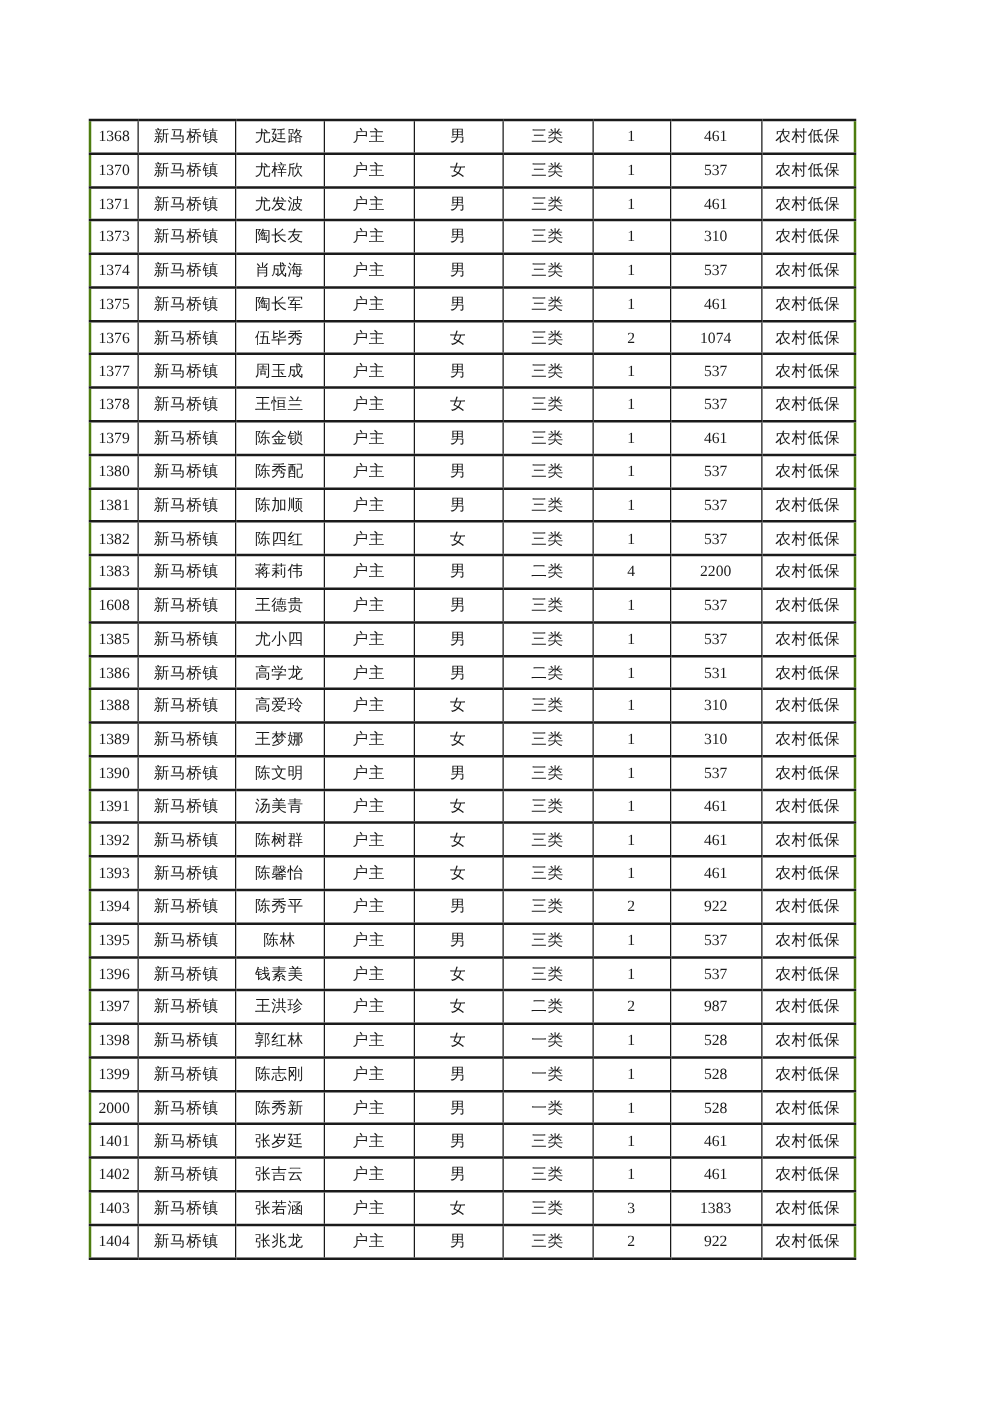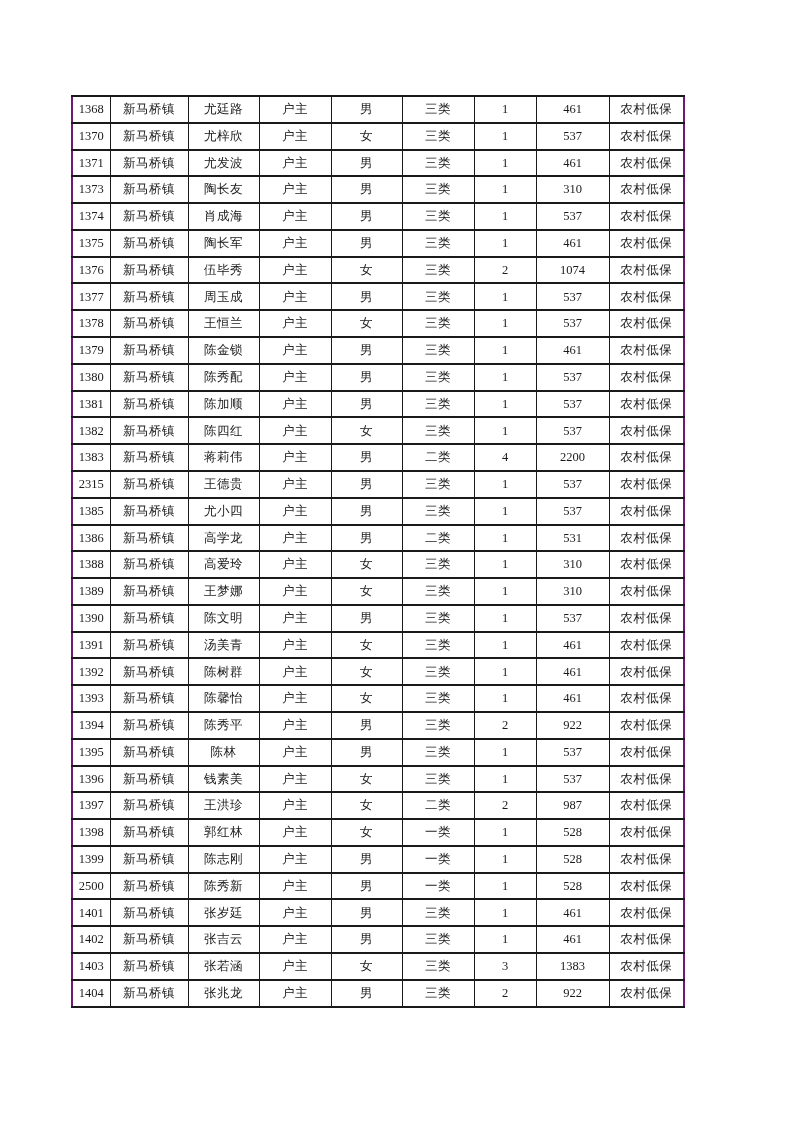--- a/index.html
+++ b/index.html
@@ -16,21 +16,21 @@
     font-family: "Liberation Serif", "DejaVu Serif", serif;
   }
   table.roster {
     position: absolute;
     left: 71px;
     top: 95px;
     width: 613px;
     height: 913px;
     border-collapse: collapse;
     table-layout: fixed;
-    border: 2px solid #701a75;
+    border: 2px solid #4d7c0f;
   }
   table.roster td {
     border-left: 1px solid #1a1a1a;
     border-right: 1px solid #1a1a1a;
     border-top: 2px solid #1a1a1a;
     border-bottom: 2px solid #1a1a1a;
     padding: 0;
     margin: 0;
     text-align: center;
     vertical-align: middle;
@@ -210,21 +210,21 @@
           <td>新马桥镇</td>
           <td>蒋莉伟</td>
           <td>户主</td>
           <td>男</td>
           <td>二类</td>
           <td class="num">4</td>
           <td class="num">2200</td>
           <td>农村低保</td>
         </tr>
         <tr>
-          <td class="num">2315</td>
+          <td class="num">1608</td>
           <td>新马桥镇</td>
           <td>王德贵</td>
           <td>户主</td>
           <td>男</td>
           <td>三类</td>
           <td class="num">1</td>
           <td class="num">537</td>
           <td>农村低保</td>
         </tr>
         <tr>
@@ -375,21 +375,21 @@
           <td>新马桥镇</td>
           <td>陈志刚</td>
           <td>户主</td>
           <td>男</td>
           <td>一类</td>
           <td class="num">1</td>
           <td class="num">528</td>
           <td>农村低保</td>
         </tr>
         <tr>
-          <td class="num">2500</td>
+          <td class="num">2000</td>
           <td>新马桥镇</td>
           <td>陈秀新</td>
           <td>户主</td>
           <td>男</td>
           <td>一类</td>
           <td class="num">1</td>
           <td class="num">528</td>
           <td>农村低保</td>
         </tr>
         <tr>

